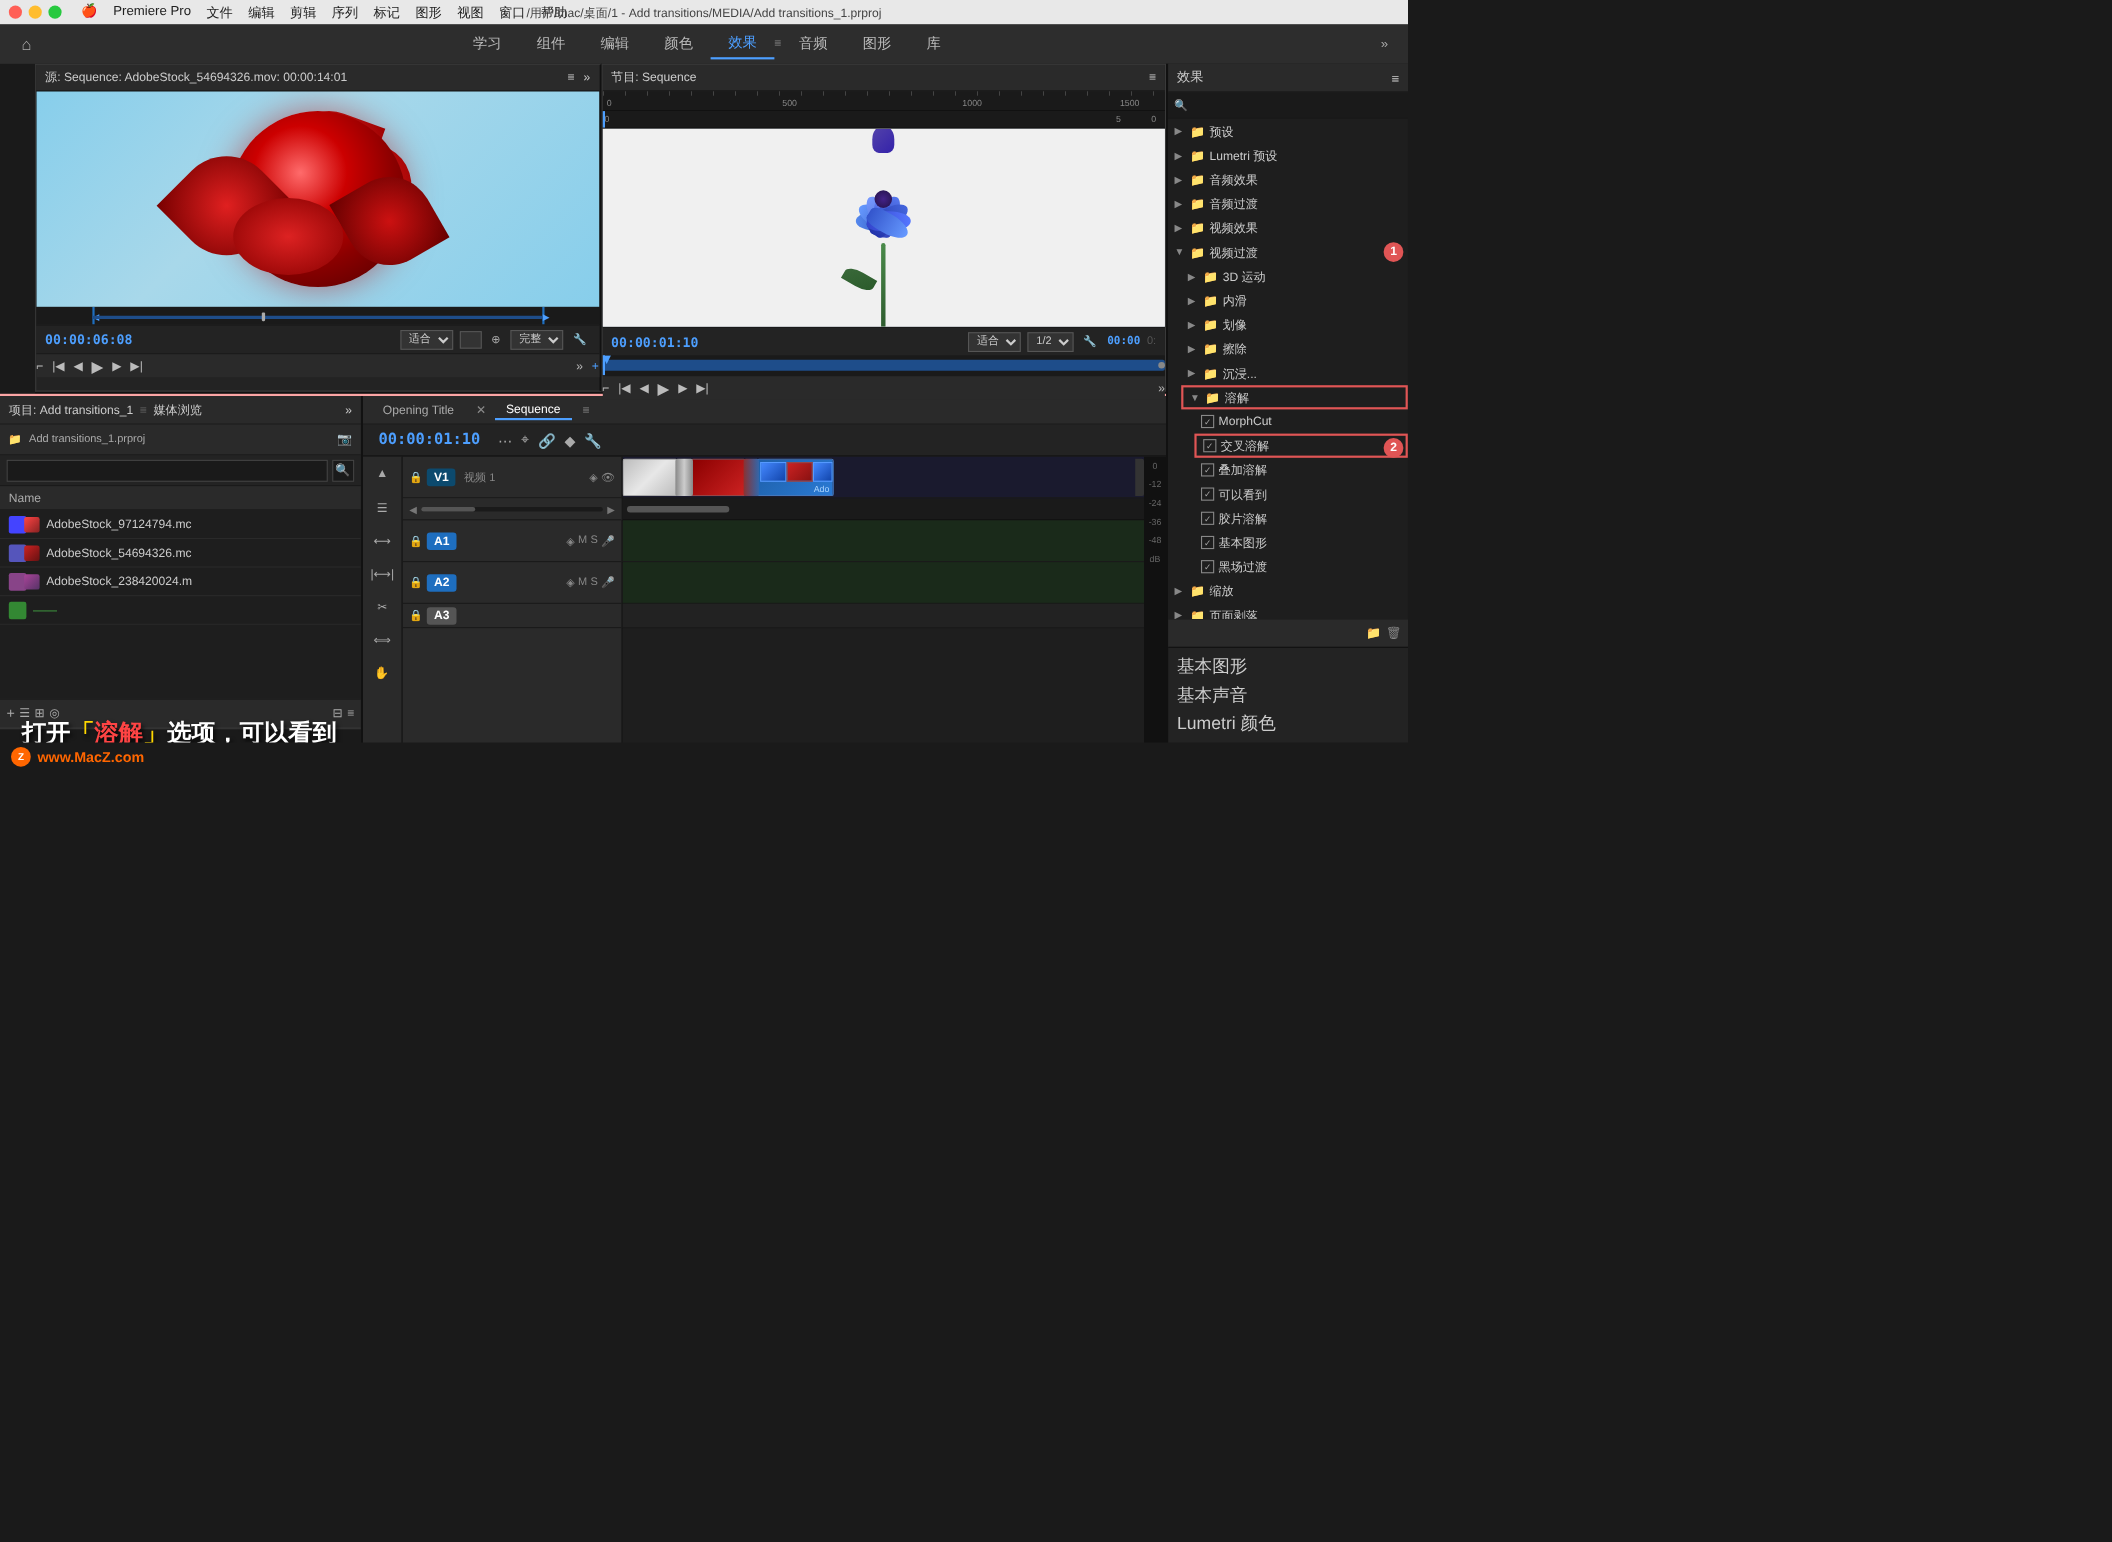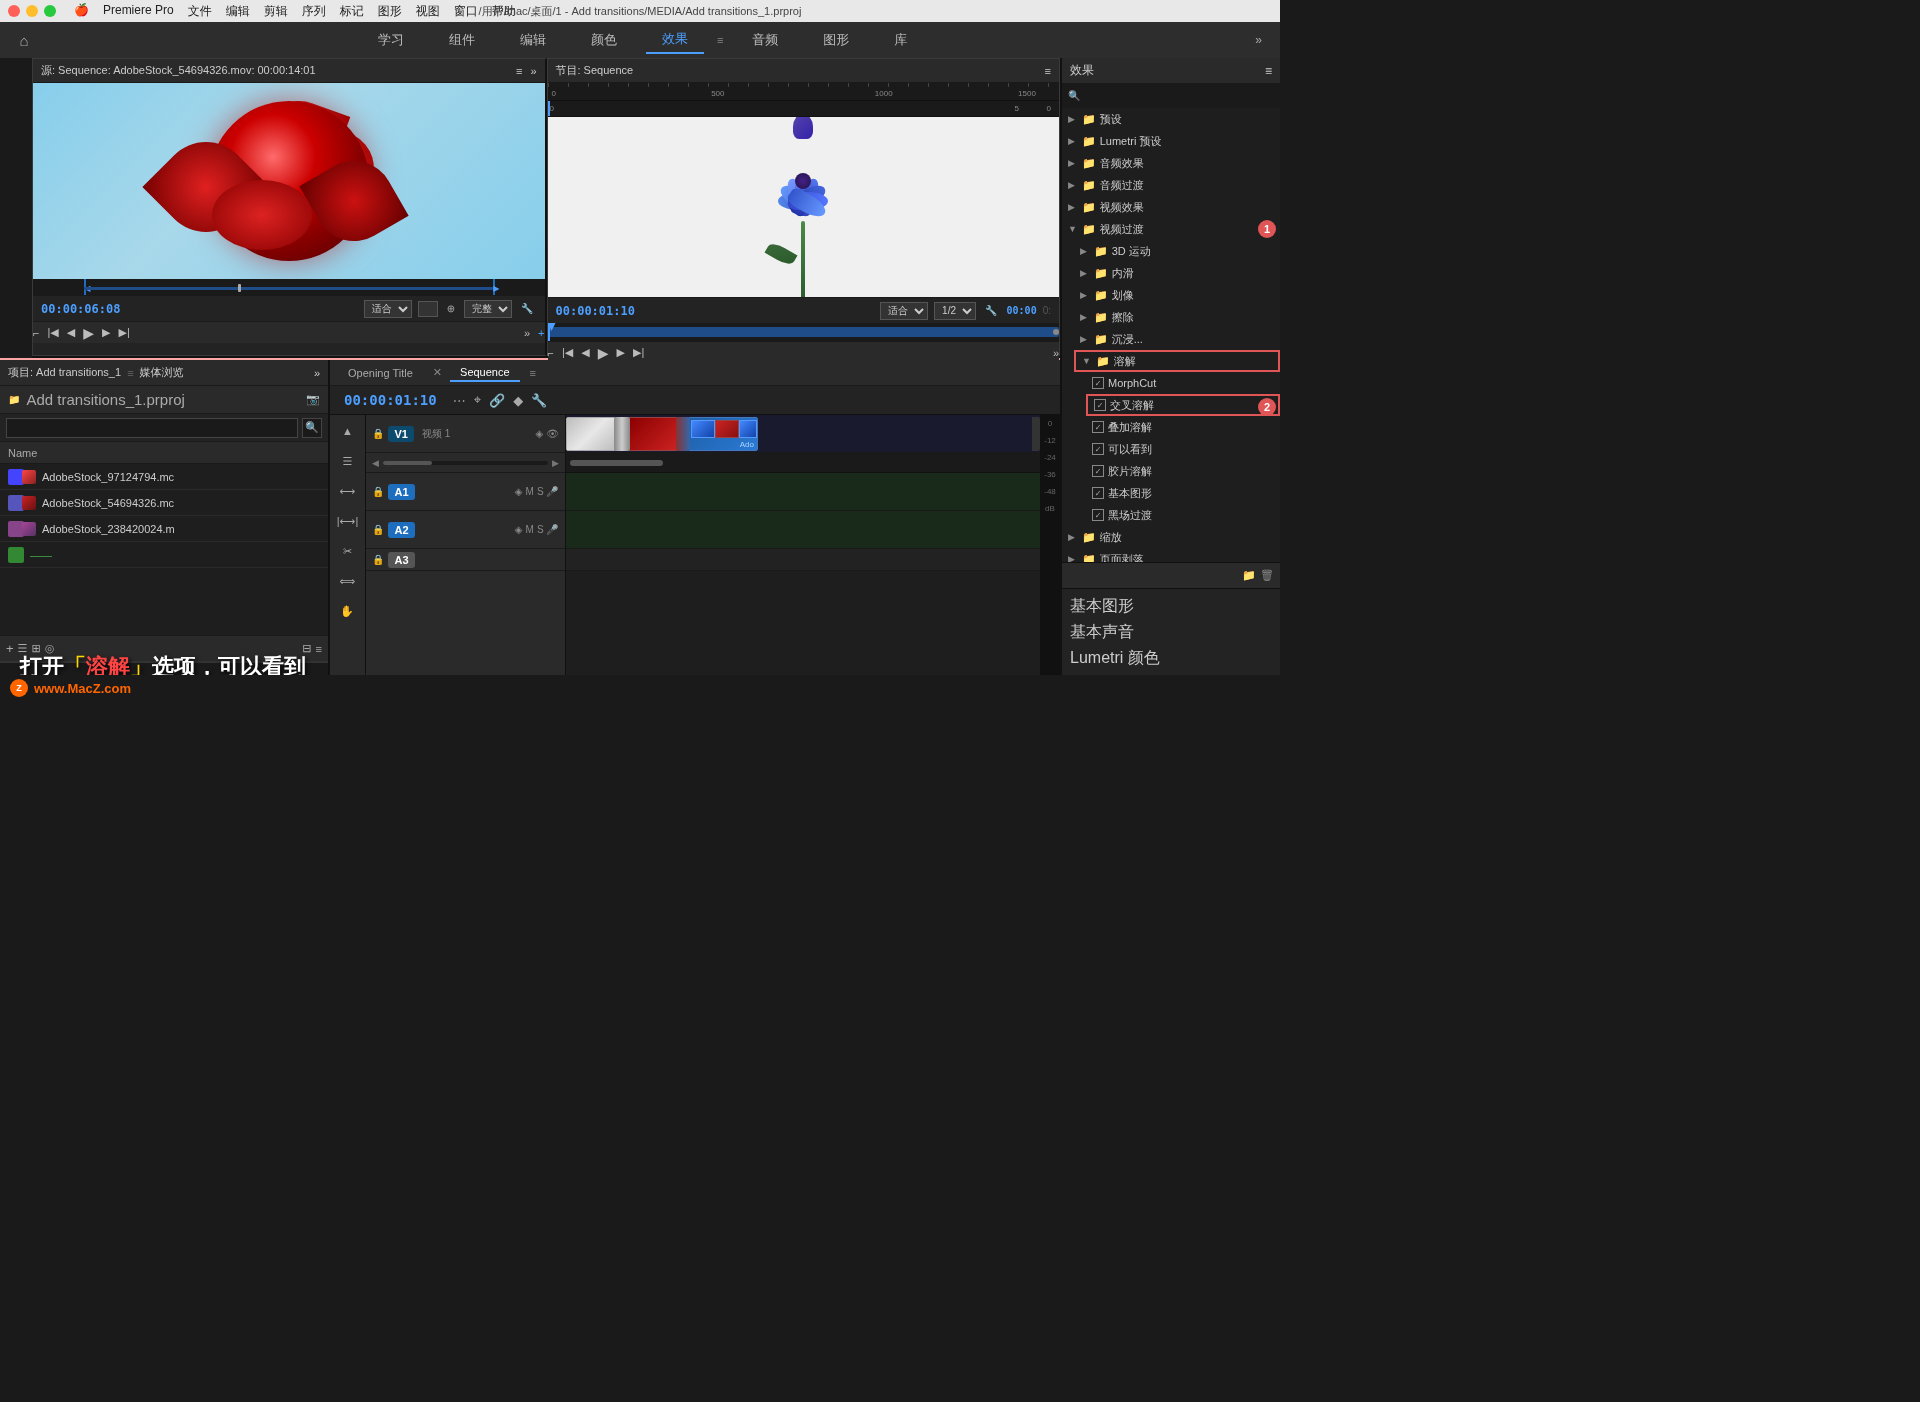--- a/index.html
+++ b/index.html
@@ -56,21 +56,21 @@
       gap: 4px;
     }
     .topnav-home {
       width: 28px; height: 28px;
       display: flex; align-items: center; justify-content: center;
       color: #aaa;
       font-size: 15px;
     }
     .topnav-items {
       display: flex;
-      gap: 13px;
+      gap: 0;
       flex: 1;
       justify-content: center;
       align-items: center;
     }
     .topnav-item {
       padding: 4px 16px;
       color: #bbb;
       font-size: 13px;
       cursor: pointer;
     }
@@ -922,21 +922,21 @@
         <div class="panel-header">
           <span>项目: Add transitions_1</span>
           <span style="color:#666;">≡</span>
           <span>媒体浏览</span>
           <span style="flex:1;"></span>
           <span>»</span>
         </div>
 
         <div style="height:28px;background:#2a2a2a;display:flex;align-items:center;padding:0 8px;gap:6px;border-bottom:1px solid #1a1a1a;">
           <span style="font-size:10px;color:#888;">📁</span>
-          <span style="font-size:15px;color:#aaa;">Add transitions_1.prproj</span>
+          <span style="font-size:10px;color:#aaa;">Add transitions_1.prproj</span>
           <span style="flex:1;"></span>
           <span style="font-size:11px;color:#888;">📷</span>
         </div>
         <div class="project-toolbar">
           <input class="proj-search" type="text" style="">
           <div class="proj-search-btn">🔍</div>
         </div>
         <div class="project-list-header">
           <span>Name</span>
         </div>

